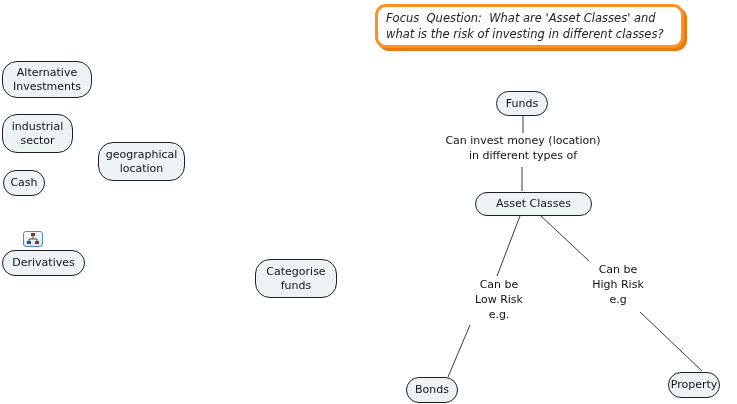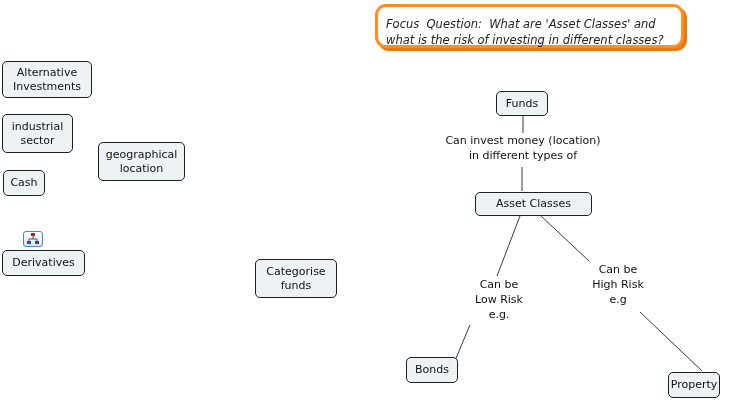--- a/index.html
+++ b/index.html
@@ -16,21 +16,21 @@
   }
   #wires {
     position: absolute;
     left: 0; top: 0;
     width: 737px; height: 404px;
   }
   .concept {
     position: absolute;
     background: #edf3f4;
     border: 1px solid #1f1f1f;
-    border-radius: 5px;
+    border-radius: 15px;
     display: flex;
     align-items: center;
     justify-content: center;
     text-align: center;
     font-size: 11px;
     line-height: 14px;
     color: #111111;
     box-sizing: border-box;
     padding: 0 4px;
     cursor: default;
@@ -51,21 +51,21 @@
     width: 309px; height: 44px;
     box-sizing: border-box;
     background: #ffffff;
     border: 3px solid #ff9020;
     border-radius: 11px;
     box-shadow: 3px 3px 0 0 #e87a10;
     font-style: italic;
     font-size: 11.5px;
     line-height: 16px;
     color: #222222;
-    padding: 9px 8px;
+    padding: 3px 8px;
     white-space: pre-wrap;
   }
   .resource-icon {
     position: absolute;
     left: 23px; top: 231px;
     width: 20px; height: 16px;
     box-sizing: border-box;
     background: linear-gradient(#ffffff, #d7e5f5);
     border: 1px solid #4d86c8;
     border-radius: 3px;
@@ -146,21 +146,21 @@
   </div>
 
   <div class="link-phrase" style="left:459px; top:277px; width:80px;">Can be
 Low Risk
 e.g.</div>
 
   <div class="link-phrase" style="left:578px; top:262px; width:80px;">Can be
 High Risk
 e.g</div>
 
-  <div class="concept" style="left:406px; top:357px; width:52px; height:26px;">
+  <div class="concept" style="left:406px; top:377px; width:52px; height:26px;">
     <span class="label">Bonds</span>
   </div>
 
   <div class="concept" style="left:668px; top:372px; width:52px; height:26px;">
     <span class="label">Property</span>
   </div>
 
 </div>
 
 </body></html>

